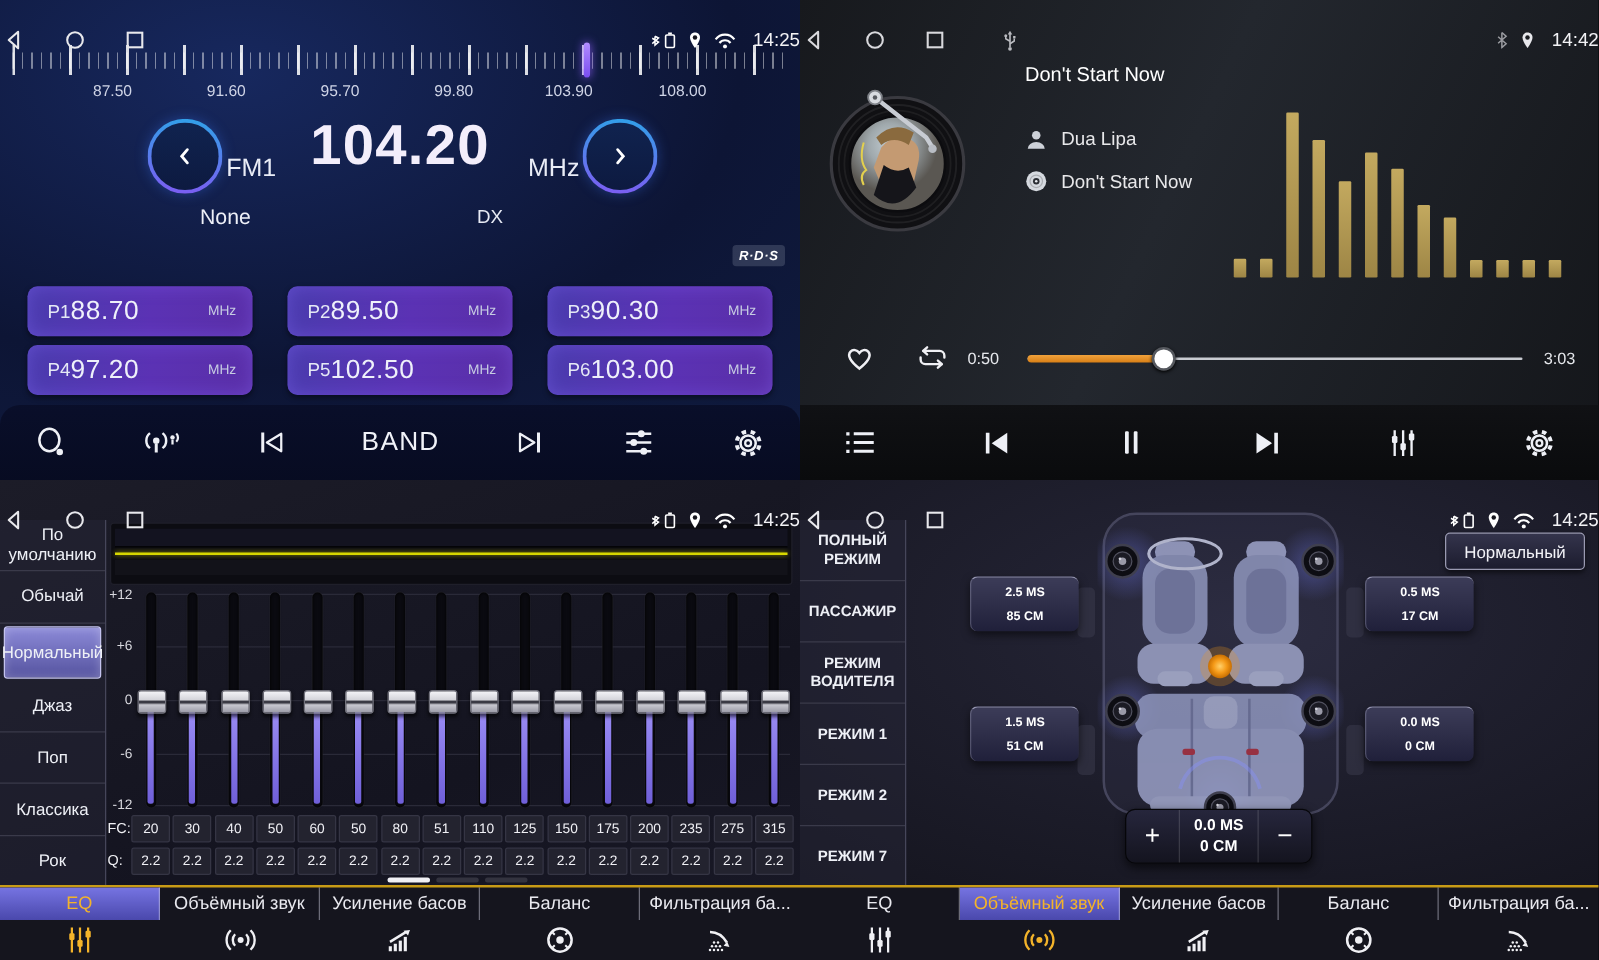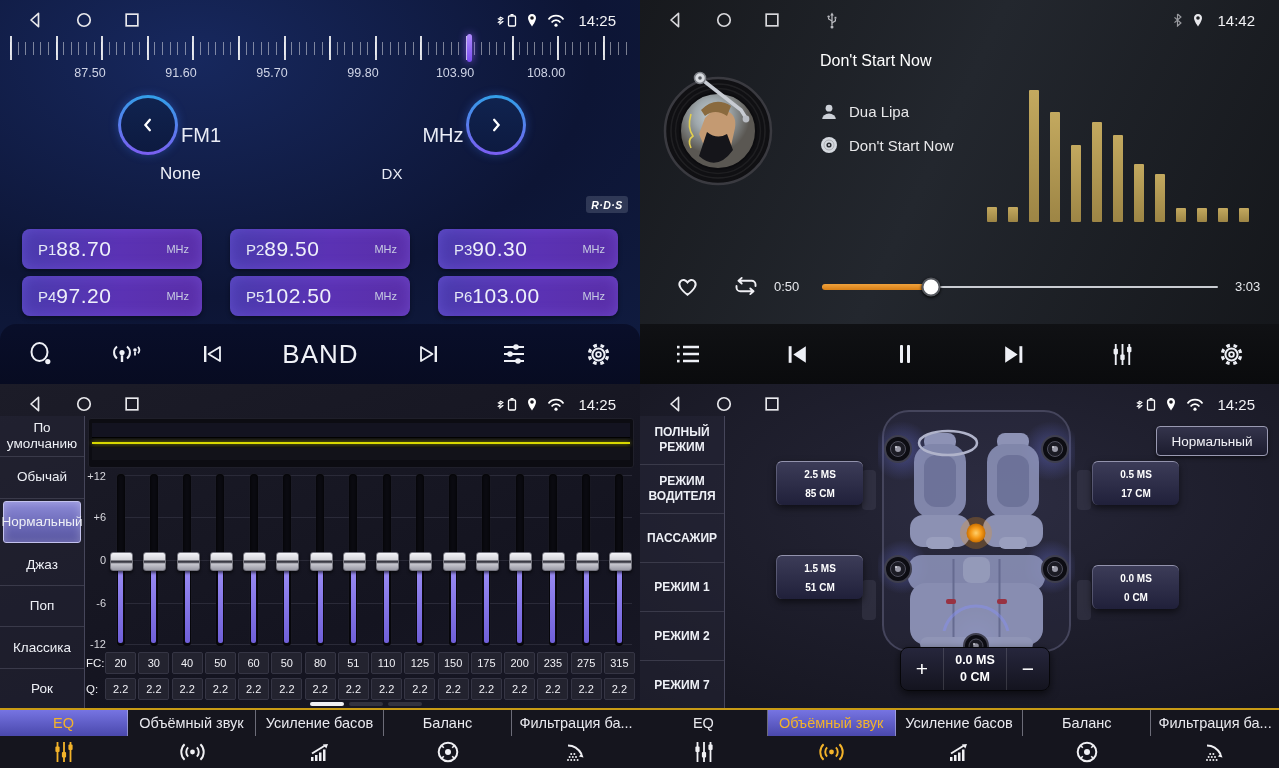--- a/index.html
+++ b/index.html
@@ -1,19 +1,19 @@
 <!DOCTYPE html>
 <html><head>
 <meta charset="utf-8">
 <style>
   html,body{margin:0;padding:0;background:#000;}
   body{width:1279px;height:768px;position:relative;font-family:"Liberation Sans",sans-serif;overflow:hidden;}
   .panel{position:absolute;overflow:hidden;}
   
-  .statusbar{position:absolute;top:4px;left:0;right:0;height:32px;display:flex;align-items:center;justify-content:space-between;padding:0 24px;box-sizing:border-box;z-index:5;}
+  .statusbar{position:absolute;top:16px;left:0;right:0;height:32px;display:flex;align-items:center;justify-content:space-between;padding:0 0;box-sizing:border-box;z-index:5;}
   .nav{display:flex;align-items:center;gap:24px;}
   .nico{width:24px;height:24px;display:flex;align-items:center;justify-content:center;}
   .stat{display:flex;align-items:center;gap:9px;}
   .time{color:#f2f2f5;font-size:15px;margin-left:4px;}
   
   #radio{left:0;top:0;width:640px;height:384px;background:radial-gradient(130% 130% at 30% 15%,#17285e 0%,#0d1535 48%,#122047 100%);border-right:1px solid #000;border-bottom:1px solid #000;}
   .scale{position:absolute;left:0;top:32px;width:640px;height:54px;}
   .ticks-major{position:absolute;left:10px;right:10px;top:4px;height:24px;background:repeating-linear-gradient(90deg,rgba(255,255,255,.85) 0 2px,transparent 2px 45.6px);}
   .ticks-minor{position:absolute;left:10px;right:10px;top:10px;height:13px;background:repeating-linear-gradient(90deg,rgba(255,255,255,.45) 0 1px,transparent 1px 7.6px);}
   .needle{position:absolute;width:5px;height:28px;top:2px;left:467px;background:linear-gradient(180deg,#b18cff,#7a4df0);border-radius:3px;box-shadow:0 0 8px #8b5cf6;}
@@ -25,21 +25,21 @@
   .station-lbl{position:absolute;left:160px;top:164px;width:82px;text-align:left;color:#eef0f8;font-size:17px;}
   .dx-lbl{position:absolute;left:362px;top:165px;width:60px;text-align:center;color:#e7eaf4;font-size:15px;}
   .rds-badge{position:absolute;left:586px;top:196px;width:42px;height:17px;background:rgba(225,230,245,.16);border-radius:3px;color:#fff;font-size:10.5px;font-weight:bold;font-style:italic;display:flex;align-items:center;justify-content:center;letter-spacing:.5px;}
   .presets{position:absolute;left:22px;top:229px;width:596px;display:grid;grid-template-columns:repeat(3,180px);justify-content:space-between;row-gap:7px;}
   .preset{height:40px;border-radius:8px;background:linear-gradient(100deg,#4a3cae 0%,#5b32b4 55%,#5a2fa8 100%);box-shadow:inset 0 0 14px rgba(140,110,255,.35),0 2px 4px rgba(0,0,0,.4);display:flex;align-items:center;padding:0 13px 0 16px;box-sizing:border-box;cursor:pointer;}
   .p-label{color:#e4e8f5;font-size:15px;}
   .p-freq{flex:1;text-align:left;color:#eef0fa;font-size:21px;letter-spacing:.5px;}
   .p-unit{color:#c7cce2;font-size:11px;}
   .toolbar{position:absolute;left:0;right:0;bottom:0;height:60px;background:linear-gradient(180deg,rgba(9,14,41,.96),rgba(7,11,33,.98));border-radius:16px 16px 0 0;display:flex;align-items:center;justify-content:space-between;padding:0 28px;box-sizing:border-box;color:#eef0f6;}
   .tbi{display:flex;align-items:center;justify-content:center;cursor:pointer;color:#eef0f6;}
-  .band-btn{color:#f0f2f8;font-size:26px;letter-spacing:1px;cursor:pointer;}
+  .band-btn{color:#f0f2f8;font-size:21px;letter-spacing:1px;cursor:pointer;}
   
   #player{left:640px;top:0;width:639px;height:384px;background:linear-gradient(115deg,#17191d 0%,#23272e 45%,#14161a 100%);border-bottom:1px solid #000;}
   .album{position:absolute;left:17px;top:70px;}
   .pl-title{position:absolute;left:180px;top:52px;color:#fff;font-size:16px;}
   .meta-row{position:absolute;left:180px;display:flex;align-items:center;gap:11px;color:#e8e8ea;font-size:15px;}
   .viz{position:absolute;left:347px;top:84px;width:268px;height:138px;display:flex;align-items:flex-end;gap:11px;}
   .vbar{width:10px;background:linear-gradient(180deg,#c3a95f,#9d8545);border-radius:1px;}
   .prog-row{position:absolute;left:0;right:0;top:270px;height:34px;}
   .p-icon{position:absolute;top:3px;cursor:pointer;}
   .p-time{position:absolute;top:9px;color:#e6e8ec;font-size:13px;}
@@ -155,20 +155,21 @@
       <svg width="18" height="18" viewBox="0 0 24 24">
         <path d="M14.5 5 L8.5 12 L14.5 19" fill="none" stroke="#fff" stroke-width="3" stroke-linecap="round"></path>
       </svg>
     </div>
   <div class="rbtn" style="left:466px;top:95px;">
       <svg width="18" height="18" viewBox="0 0 24 24">
         <path d="M9.5 5 L15.5 12 L9.5 19" fill="none" stroke="#fff" stroke-width="3" stroke-linecap="round"></path>
       </svg>
     </div>
   <div class="band-lbl">FM1</div>
+  <div class="freq-big">104.20</div>
   <div class="unit-lbl">MHz</div>
   <div class="station-lbl">None</div>
   <div class="dx-lbl">DX</div>
   <div class="rds-badge">R·D·S</div>
 
   <div class="presets">
 
       <div class="preset">
         <span class="p-label">P1</span>
         <span class="p-freq">88.70</span>
@@ -836,25 +837,25 @@
     </div>
   </div>
 
   <div class="side-list">
 
       <div class="side-item">
         <span>ПОЛНЫЙ РЕЖИМ</span>
       </div>
 
       <div class="side-item">
+        <span>ПАССАЖИР</span>
+      </div>
+
+      <div class="side-item">
         <span>РЕЖИМ ВОДИТЕЛЯ</span>
-      </div>
-
-      <div class="side-item">
-        <span>ПАССАЖИР</span>
       </div>
 
       <div class="side-item">
         <span>РЕЖИМ 1</span>
       </div>
 
       <div class="side-item">
         <span>РЕЖИМ 2</span>
       </div>
 
@@ -952,21 +953,21 @@
   </svg>
 
   <div class="delay-btn" style="left:136px;top:77px;">
     <span>2.5 MS</span>
     <span>85 CM</span>
   </div>
   <div class="delay-btn" style="left:452px;top:77px;">
     <span>0.5 MS</span>
     <span>17 CM</span>
   </div>
-  <div class="delay-btn" style="left:136px;top:171px;">
+  <div class="delay-btn" style="left:136px;top:181px;">
     <span>1.5 MS</span>
     <span>51 CM</span>
   </div>
   <div class="delay-btn" style="left:452px;top:181px;">
     <span>0.0 MS</span>
     <span>0 CM</span>
   </div>
 
   <div class="stepper">
     <div class="step-btn">+</div>

